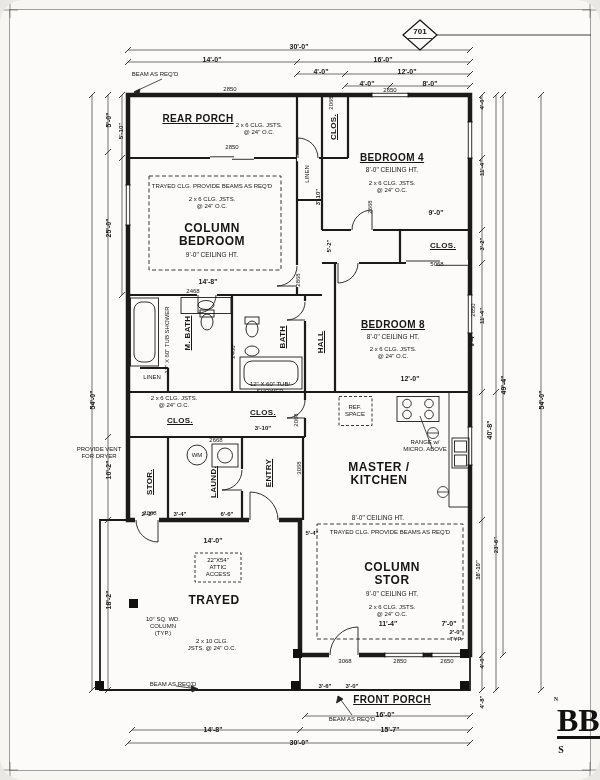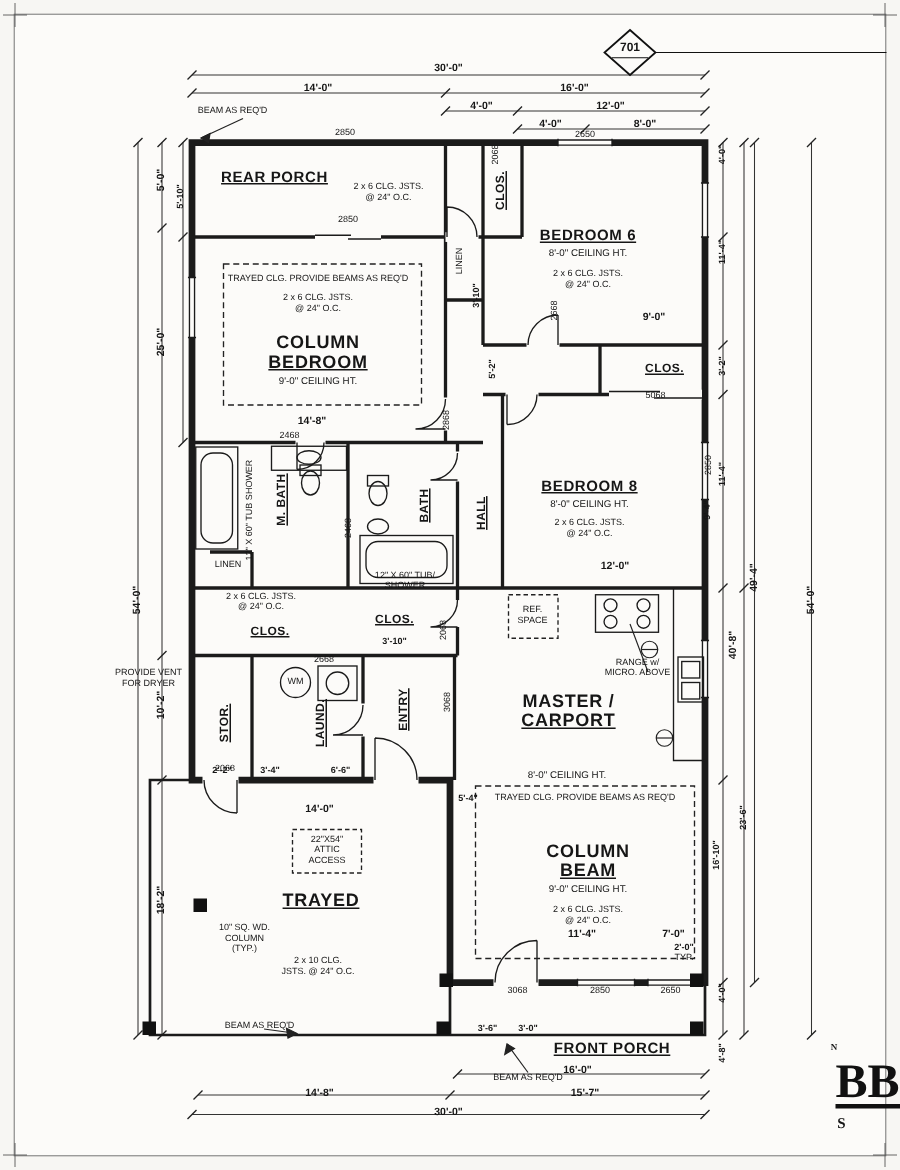--- a/index.html
+++ b/index.html
@@ -1,28 +1,28 @@
 <!DOCTYPE html>
 <html><head>
 <meta charset="utf-8">
 <style>
   html,body{margin:0;padding:0;}
   body{background:#e9e8e5;}
-  #stage{position:relative;width:600px;height:780px;background:#f7f6f3;overflow:hidden;}
+  #stage{position:relative;width:600px;height:780px;background:#f7f6f3;overflow:hidden;border-radius:23px;}
   .l{position:absolute;transform:translate(-50%,-50%);white-space:nowrap;color:#161616;
      font-family:"Liberation Sans",sans-serif;line-height:1;}
   .r{transform:translate(-50%,-50%) rotate(-90deg);}
   .t{font-size:6px;}
   .d{font-size:7px;font-weight:700;}
   .d6{font-size:6px;font-weight:700;}
   .s{font-size:6.5px;}
   .rm{font-size:10px;font-weight:700;text-decoration:underline;letter-spacing:.4px;}
   .rm-sm{font-size:8px;font-weight:700;text-decoration:underline;letter-spacing:.3px;}
   .rm-lg{font-size:12px;font-weight:700;letter-spacing:.5px;}
-  .u{text-decoration:underline;}
+  .u{}
   .marker{font-size:8px;font-weight:700;}
   .ttl{position:absolute;font-family:"Liberation Serif",serif;font-weight:700;font-size:32px;
        line-height:1;border-bottom:3px solid #111;color:#111;}
   .tser{font-family:"Liberation Serif",serif;font-weight:700;}
   svg{position:absolute;left:0;top:0;}
 </style>
 </head>
 <body>
 
 <div id="stage">
@@ -225,40 +225,40 @@
 <div class="l d6 r" style="left:482px;top:316px">11'-4"</div>
 <div class="l d6 r" style="left:472px;top:340px">9'-4"</div>
 <div class="l d r" style="left:503px;top:385px">49'-4"</div>
 <div class="l d r" style="left:489px;top:430px">40'-8"</div>
 <div class="l d r" style="left:541px;top:400px">54'-0"</div>
 <div class="l d6 r" style="left:496px;top:545px">23'-6"</div>
 <div class="l d6 r" style="left:478px;top:570px">16'-10"</div>
 <div class="l d6 r" style="left:482px;top:662px">4'-0"</div>
 <div class="l d6 r" style="left:482px;top:702px">4'-8"</div>
 
-<div class="l rm" style="left:183px;top:119px">REAR PORCH</div>
+<div class="l rm" style="left:198px;top:119px">REAR PORCH</div>
 <div class="l t" style="left:259px;top:125px">2 x 6 CLG. JSTS.</div>
 <div class="l t" style="left:259px;top:132px">@ 24" O.C.</div>
 <div class="l t" style="left:232px;top:147px">2850</div>
 <div class="l rm-sm r" style="left:334px;top:127px">CLOS.</div>
 <div class="l t r" style="left:331px;top:103px">2068</div>
 <div class="l t r" style="left:307px;top:174px">LINEN</div>
 <div class="l d6 r" style="left:318px;top:197px">3'-10"</div>
 <div class="l t r" style="left:298px;top:280px">2868</div>
 
 <div class="l t" style="left:212px;top:186px">TRAYED CLG. PROVIDE BEAMS AS REQ'D</div>
 <div class="l t" style="left:212px;top:199px">2 x 6 CLG. JSTS.</div>
 <div class="l t" style="left:212px;top:206px">@ 24" O.C.</div>
 <div class="l rm-lg" style="left:212px;top:228px">COLUMN</div>
 <div class="l rm-lg u" style="left:212px;top:241px">BEDROOM</div>
 <div class="l s" style="left:212px;top:255px">9'-0" CEILING HT.</div>
 <div class="l d" style="left:208px;top:281px">14'-8"</div>
 <div class="l t" style="left:193px;top:291px">2468</div>
 
-<div class="l rm" style="left:392px;top:158px">BEDROOM 6</div>
+<div class="l rm" style="left:392px;top:158px">BEDROOM 4</div>
 <div class="l s" style="left:392px;top:170px">8'-0" CEILING HT.</div>
 <div class="l t" style="left:392px;top:183px">2 x 6 CLG. JSTS.</div>
 <div class="l t" style="left:392px;top:190px">@ 24" O.C.</div>
 <div class="l d" style="left:436px;top:212px">9'-0"</div>
 <div class="l t r" style="left:370px;top:207px">2668</div>
 
 <div class="l rm-sm" style="left:443px;top:246px">CLOS.</div>
 <div class="l t" style="left:437px;top:264px">5068</div>
 <div class="l d6 r" style="left:329px;top:246px">5'-2"</div>
 
@@ -292,26 +292,26 @@
 <div class="l rm-sm r" style="left:269px;top:473px">ENTRY</div>
 <div class="l t r" style="left:299px;top:468px">3068</div>
 <div class="l t" style="left:150px;top:513px">2068</div>
 <div class="l t" style="left:216px;top:440px">2668</div>
 
 <div class="l t" style="left:355px;top:407px">REF.</div>
 <div class="l t" style="left:355px;top:414px">SPACE</div>
 <div class="l t" style="left:425px;top:442px">RANGE w/</div>
 <div class="l t" style="left:425px;top:449px">MICRO. ABOVE</div>
 <div class="l rm-lg" style="left:379px;top:467px">MASTER /</div>
-<div class="l rm-lg u" style="left:379px;top:480px">CARPORT</div>
+<div class="l rm-lg u" style="left:379px;top:480px">KITCHEN</div>
 <div class="l s" style="left:378px;top:518px">8'-0" CEILING HT.</div>
 
 <div class="l t" style="left:390px;top:532px">TRAYED CLG. PROVIDE BEAMS AS REQ'D</div>
 <div class="l rm-lg" style="left:392px;top:567px">COLUMN</div>
-<div class="l rm-lg u" style="left:392px;top:580px">BEAM</div>
+<div class="l rm-lg u" style="left:392px;top:580px">STOR</div>
 <div class="l s" style="left:392px;top:594px">9'-0" CEILING HT.</div>
 <div class="l t" style="left:392px;top:607px">2 x 6 CLG. JSTS.</div>
 <div class="l t" style="left:392px;top:614px">@ 24" O.C.</div>
 <div class="l d" style="left:388px;top:623px">11'-4"</div>
 <div class="l d" style="left:449px;top:623px">7'-0"</div>
 <div class="l d6" style="left:456px;top:632px">2'-0"</div>
 <div class="l t" style="left:456px;top:639px">TYP.</div>
 
 <div class="l t" style="left:218px;top:560px">22"X54"</div>
 <div class="l t" style="left:218px;top:567px">ATTIC</div>
@@ -328,21 +328,21 @@
 <div class="l d6" style="left:180px;top:514px">3'-4"</div>
 <div class="l d6" style="left:227px;top:514px">6'-6"</div>
 <div class="l d" style="left:213px;top:540px">14'-0"</div>
 <div class="l d6" style="left:312px;top:533px">5'-4"</div>
 
 <div class="l t" style="left:345px;top:661px">3068</div>
 <div class="l t" style="left:400px;top:661px">2850</div>
 <div class="l t" style="left:447px;top:661px">2650</div>
 <div class="l d6" style="left:325px;top:686px">3'-6"</div>
 <div class="l d6" style="left:352px;top:686px">3'-0"</div>
-<div class="l rm" style="left:408px;top:700px">FRONT PORCH</div>
+<div class="l rm" style="left:392px;top:700px">FRONT PORCH</div>
 <div class="l t" style="left:352px;top:719px">BEAM AS REQ'D</div>
 <div class="l d" style="left:385px;top:714px">16'-0"</div>
 <div class="l d" style="left:213px;top:729px">14'-8"</div>
 <div class="l d" style="left:390px;top:729px">15'-7"</div>
 <div class="l d" style="left:299px;top:742px">30'-0"</div>
 
 <div class="l t tser" style="left:556px;top:699px">N</div>
 <div class="ttl" style="left:557px;top:704px">BB</div>
 <div class="l tser" style="left:561px;top:750px;font-size:10px">S</div>
 

